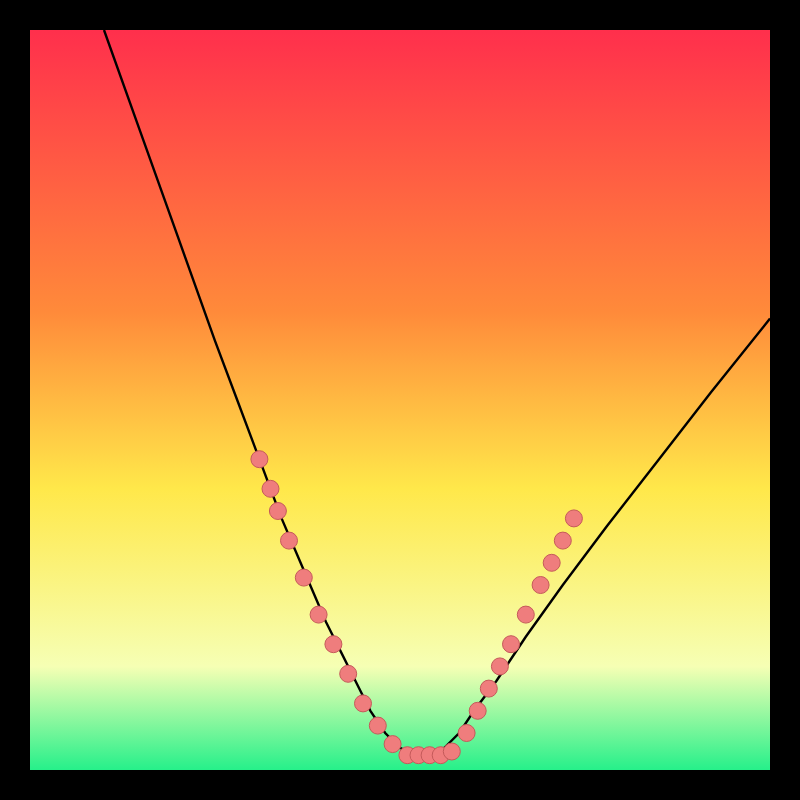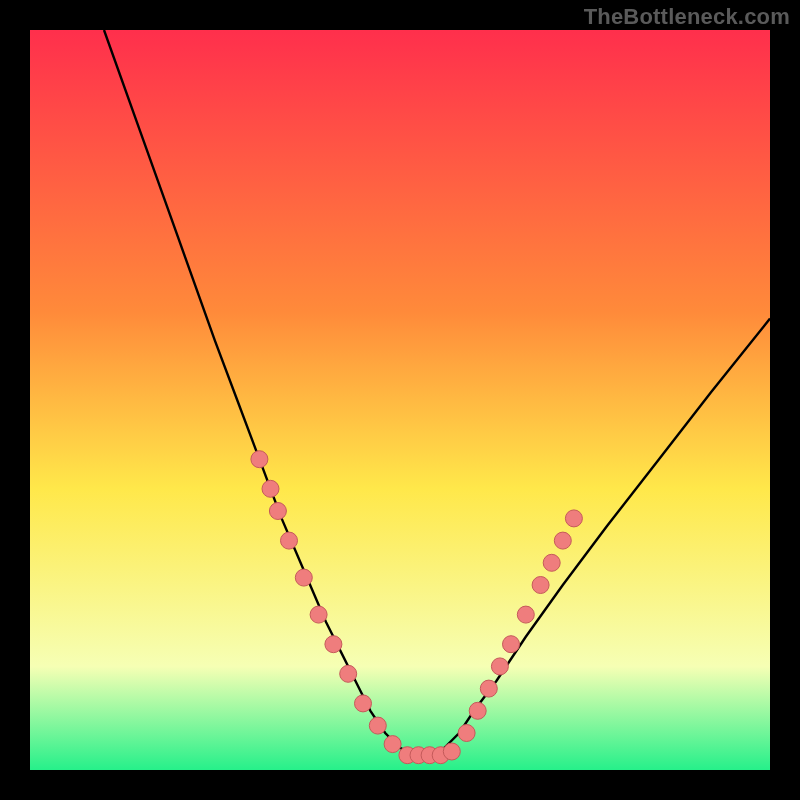--- a/index.html
+++ b/index.html
@@ -34,21 +34,20 @@
   }
   svg.overlay {
     position: absolute;
     inset: 0;
   }
 </style>
 </head>
 <body>
 
 <div class="frame">
-  <div class="watermark">TheBottleneck.com</div>
   <div class="plot">
     <svg class="gradient" viewBox="0 0 740 740" preserveAspectRatio="none">
       <defs>
         <linearGradient id="bg" x1="0" y1="0" x2="0" y2="1">
           <stop id="g0" offset="0%" stop-color="#ff2f4c"></stop>
           <stop id="g1" offset="38%" stop-color="#ff8a3a"></stop>
           <stop id="g2" offset="62%" stop-color="#ffe84a"></stop>
           <stop id="g3" offset="86%" stop-color="#f6ffb4"></stop>
           <stop id="g4" offset="100%" stop-color="#26f08a"></stop>
         </linearGradient>

